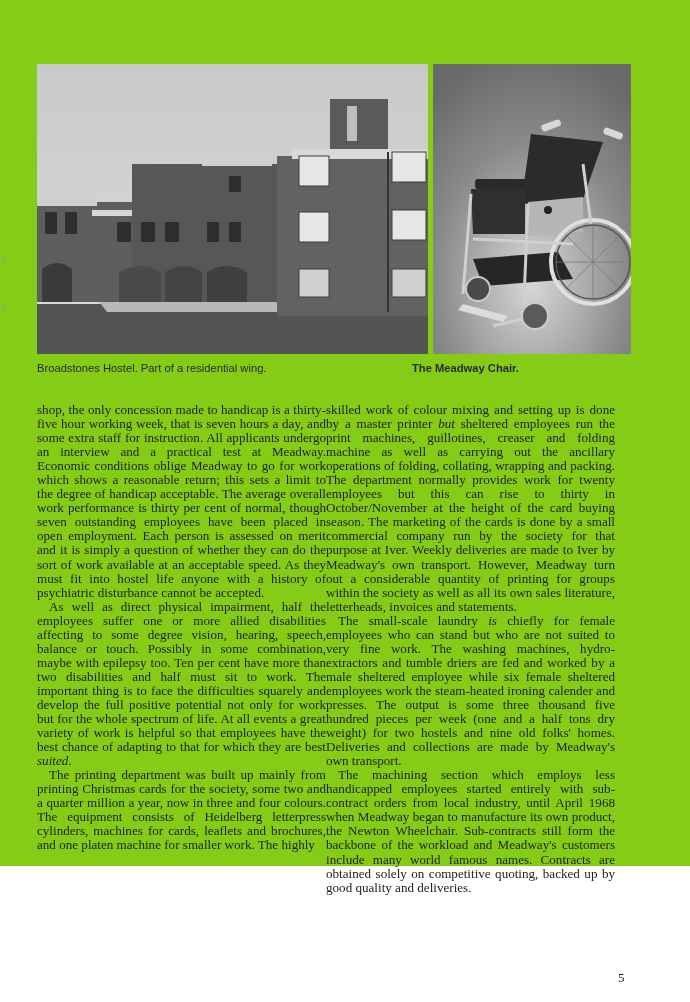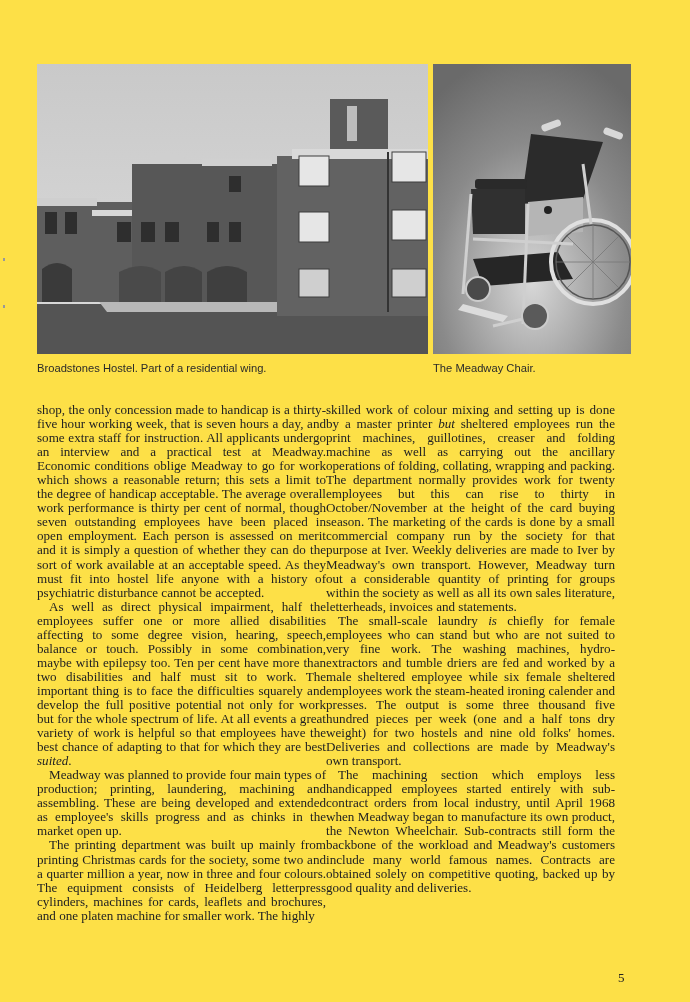--- a/index.html
+++ b/index.html
@@ -1,26 +1,26 @@
 <!DOCTYPE html>
 <html><head>
 <meta charset="utf-8">
 <style>
   html, body { margin: 0; padding: 0; background: #ffffff; }
   body { width: 690px; height: 1002px; position: relative; overflow: hidden; }
-  .page { position: absolute; left: 0; top: 0; width: 690px; height: 1002px; background: #fde047; }
+  .page { position: absolute; left: 0; top: 0; width: 690px; height: 866px; background: #84cc16; }
 
   .photo { position: absolute; overflow: hidden; background: #8a8a8a; }
   .photo svg { display: block; width: 100%; height: 100%; }
   #photo-hostel { left: 37px; top: 64px; width: 391px; height: 290px; }
   #photo-chair { left: 433px; top: 64px; width: 198px; height: 290px; }
 
   .caption { position: absolute; top: 362px; font-family: "Liberation Sans", "DejaVu Sans", sans-serif; font-size: 11.2px; color: #2a2a2a; white-space: nowrap; }
   #caption-hostel { left: 37px; }
-  #caption-chair { left: 433px; }
+  #caption-chair { left: 412px; font-weight: bold; }
 
   .column { position: absolute; top: 403px; width: 289px; font-family: Liberation Serif, serif; font-size: 13.1px; line-height: 14.05px; color: #222; text-align: justify; }
   #col-left { left: 37px; }
   #col-right { left: 326px; }
   .column p { margin: 0; text-indent: 0; }
   .column p.indent { text-indent: 12px; }
   .column p.cont { text-indent: 0; }
   .column em { font-style: italic; }
 
   .page-number { position: absolute; left: 618px; top: 970px; font-family: "Liberation Serif", "DejaVu Serif", serif; font-size: 13px; color: #222; }
@@ -132,21 +132,20 @@
       <polygon points="30,240 75,252 70,258 25,246" fill="#dcdcdc"></polygon>
     </svg>
   </div>
 
   <div class="caption" id="caption-hostel">Broadstones Hostel. Part of a residential wing.</div>
   <div class="caption" id="caption-chair">The Meadway Chair.</div>
 
   <div class="column" id="col-left">
     <p class="cont">shop, the only concession made to handicap is a thirty-five hour working week, that is seven hours a day, and some extra staff for instruction. All applicants undergo an interview and a practical test at Meadway. Economic conditions oblige Meadway to go for work which shows a reasonable return; this sets a limit to the degree of handicap acceptable. The average overall work performance is thirty per cent of normal, though seven outstanding employees have been placed in open employment. Each person is assessed on merit and it is simply a question of whether they can do the sort of work available at an acceptable speed. As they must fit into hostel life anyone with a history of psychiatric disturbance cannot be accepted.</p>
     <p class="indent"><span>As well as direct physical impairment, half the employees suffer one or more allied disabilities affecting to some degree vision, hearing, speech, balance or touch. Possibly in some combination, maybe with epilepsy too. Ten per cent have more than two disabilities and half must sit to work. The important thing is to face the difficulties squarely and develop the full positive potential not only for work but for the whole spectrum of life. At all events a great variety of work is helpful so that employees have the best chance of adapting to that for which they are best </span><em>suited</em><span>.</span></p>
-    <p class="indent">Meadway was planned to provide four main types of production; printing, laundering, machining and assembling. These are being developed and extended as employee's skills progress and as chinks in the market open up.</p>
     <p class="indent">The printing department was built up mainly from printing Christmas cards for the society, some two and a quarter million a year, now in three and four colours. The equipment consists of Heidelberg letterpress cylinders, machines for cards, leaflets and brochures, and one platen machine for smaller work. The highly</p>
   </div>
 
   <div class="column" id="col-right">
     <p class="cont"><span>skilled work of colour mixing and setting up is done by a master printer </span><em>but</em><span> sheltered employees run the print machines, guillotines, creaser and folding machine as well as carrying out the ancillary operations of folding, collating, wrapping and packing. The department normally provides work for twenty employees but this can rise to thirty in October/November at the height of the card buying season. The marketing of the cards is done by a small commercial company run by the society for that purpose at Iver. Weekly deliveries are made to Iver by Meadway's own transport. However, Meadway turn out a considerable quantity of printing for groups within the society as well as all its own sales literature, letterheads, invoices and statements.</span></p>
     <p class="indent"><span>The small-scale laundry </span><em>is</em><span> chiefly for female employees who can stand but who are not suited to very fine work. The washing machines, hydro-extractors and tumble driers are fed and worked by a male sheltered employee while six female sheltered employees work the steam-heated ironing calender and presses. The output is some three thousand five hundred pieces per week (one and a half tons dry weight) for two hostels and nine old folks' homes. Deliveries and collections are made by Meadway's own transport.</span></p>
     <p class="indent">The machining section which employs less handicapped employees started entirely with sub-contract orders from local industry, until April 1968 when Meadway began to manufacture its own product, the Newton Wheelchair. Sub-contracts still form the backbone of the workload and Meadway's customers include many world famous names. Contracts are obtained solely on competitive quoting, backed up by good quality and deliveries.</p>
   </div>
 
   <div class="page-number">5</div>

